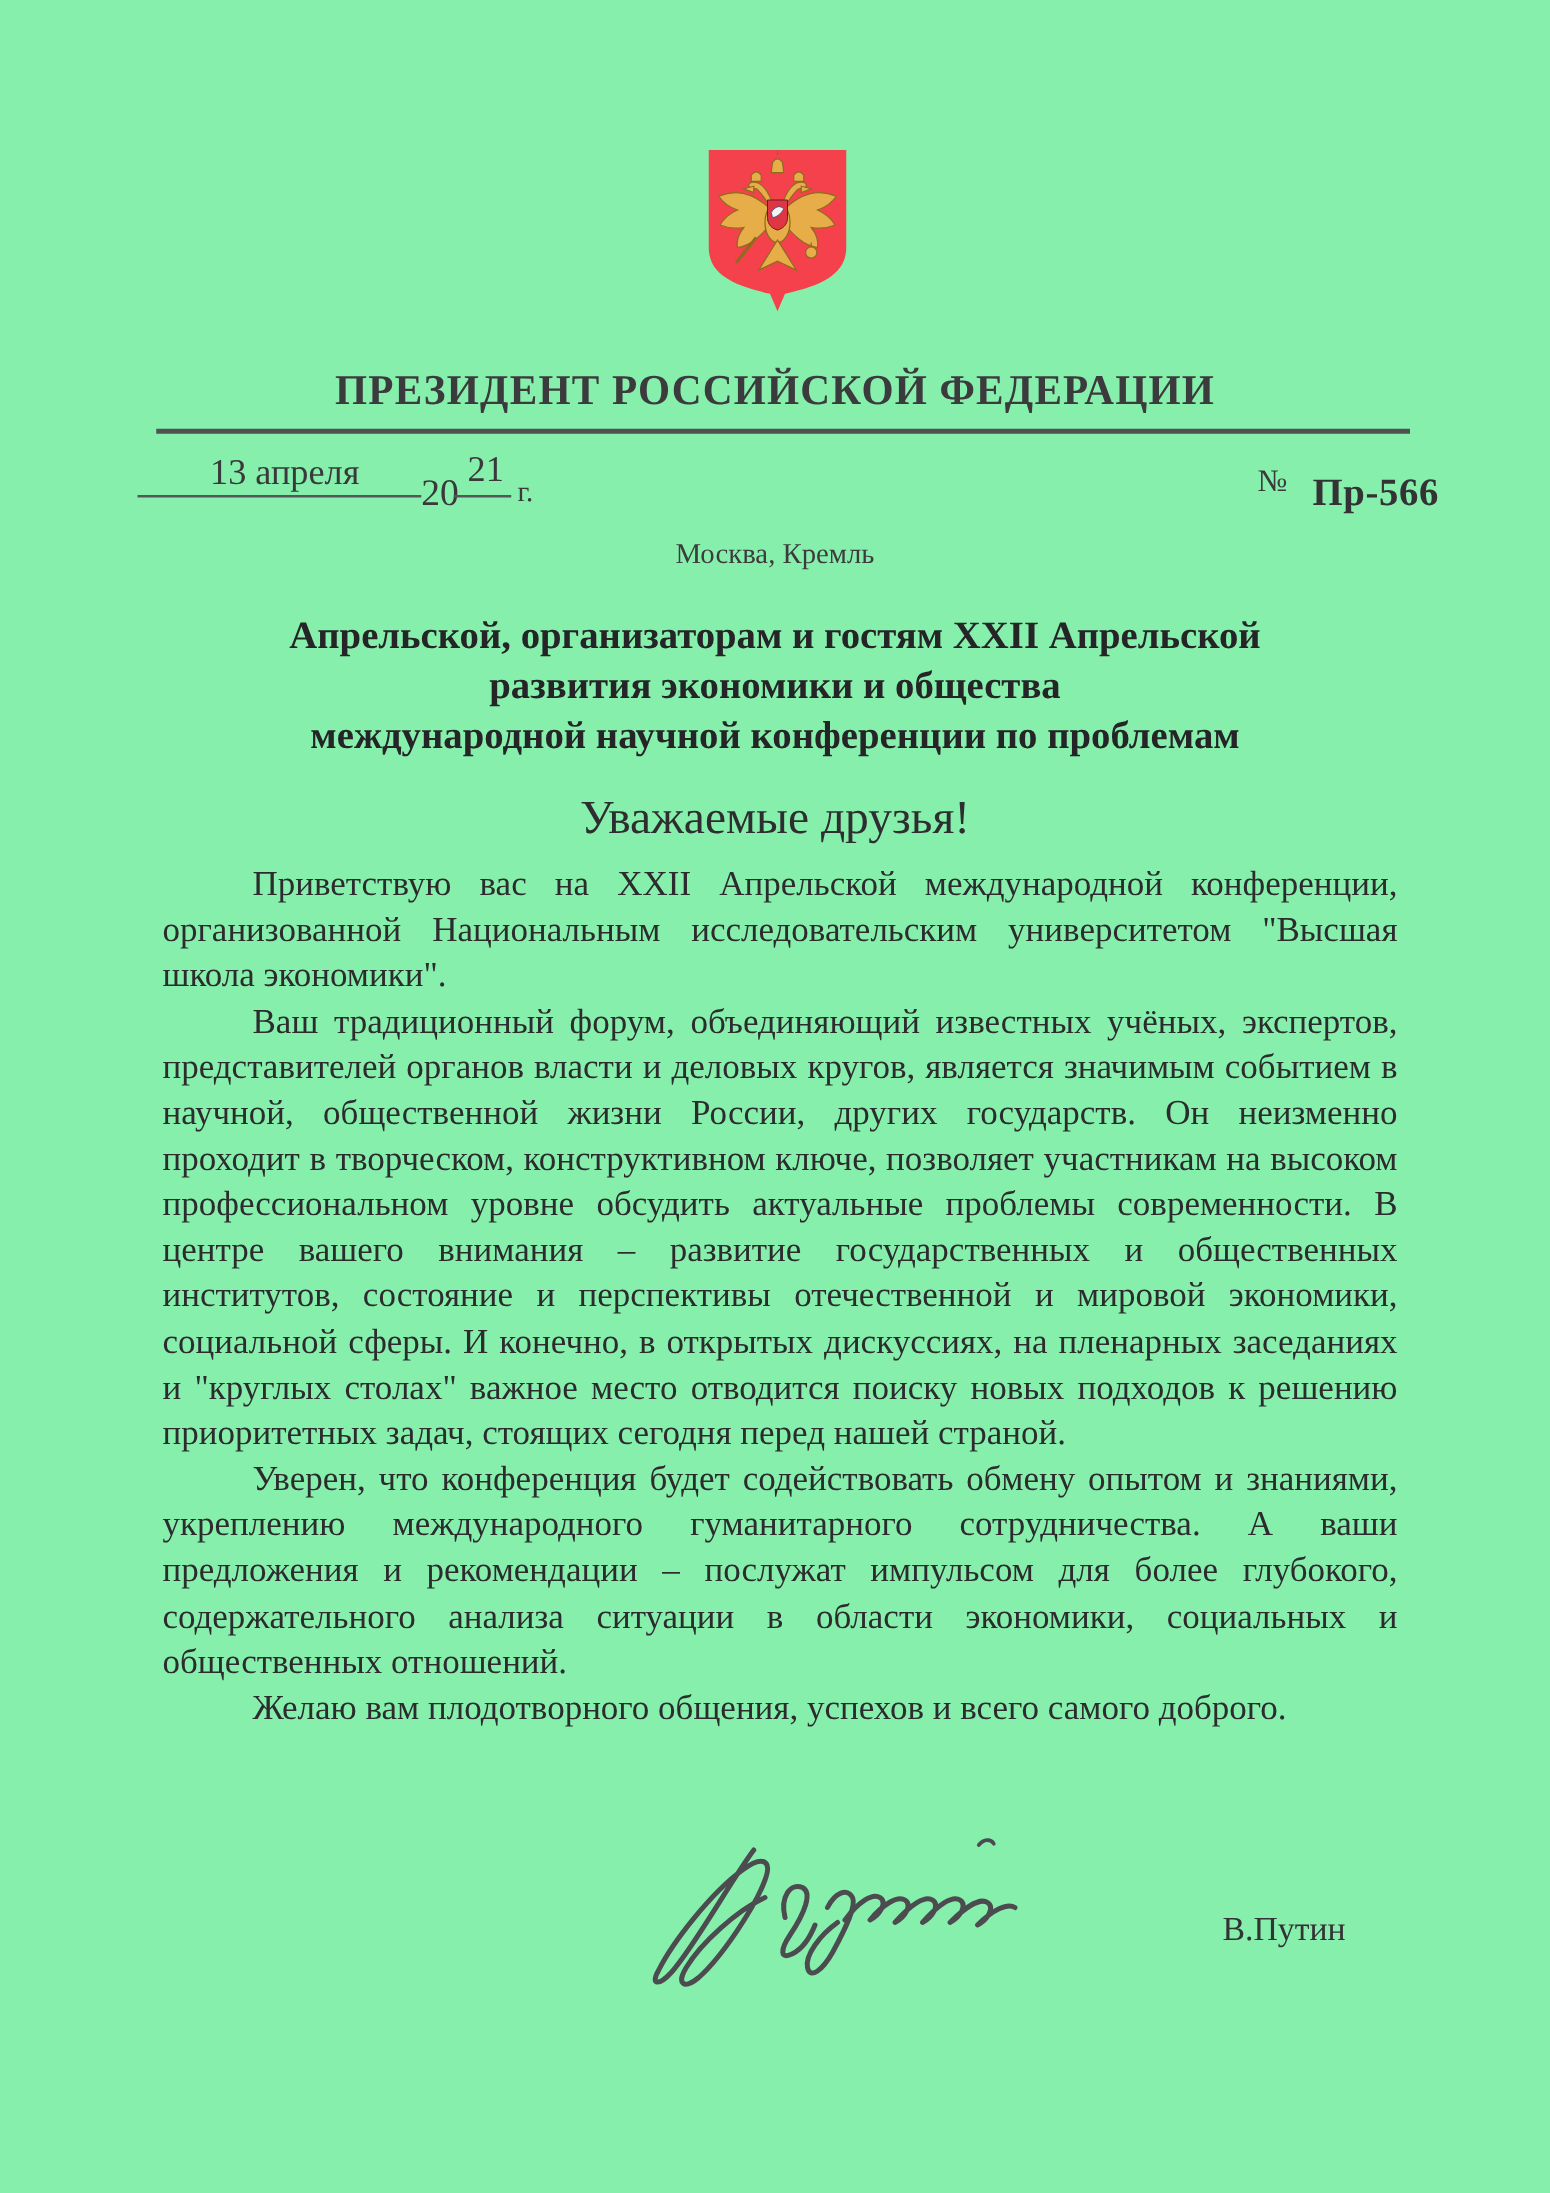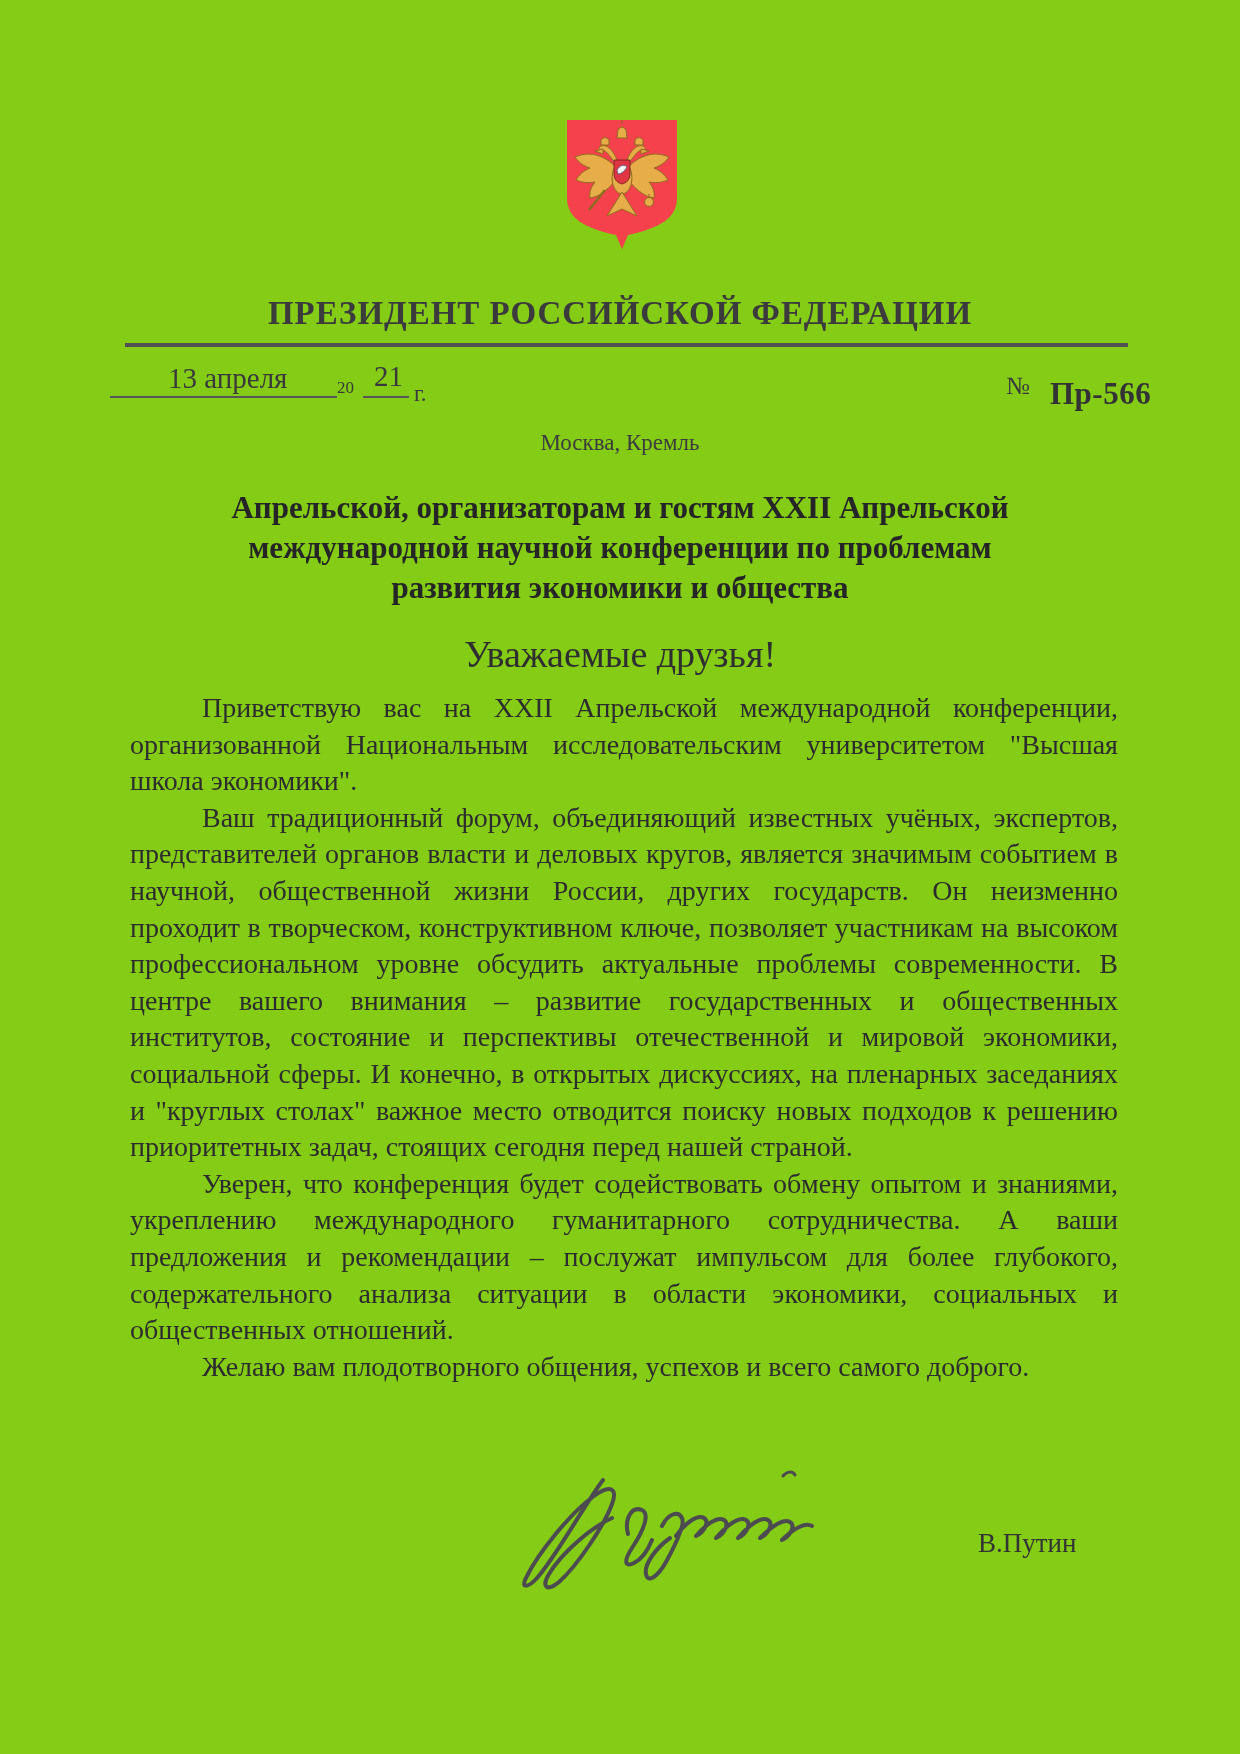--- a/index.html
+++ b/index.html
@@ -1,36 +1,36 @@
 <!DOCTYPE html>
 <html><head>
 <meta charset="utf-8">
 <style>
   html,body{margin:0;padding:0;background:#e9e9e9;}
   .page{
     position:relative;
     width:1240px;height:1754px;
     margin:0 auto;
-    background:#84cc16;
+    background:#86efac;
     font-family:"Liberation Serif","DejaVu Serif",serif;
     color:#2f2f31;
     overflow:hidden;
   }
   .abs{position:absolute;}
   .centered{left:0;width:1240px;text-align:center;}
   .emblem{left:561px;top:118px;width:122px;height:144px;}
   .doc-title{
     top:294px;font-size:34px;font-weight:bold;color:#3b3b3d;
     letter-spacing:1px;transform:scaleX(.97);transform-origin:center;
     white-space:nowrap;
   }
   .rule{left:125px;top:343px;width:1003px;height:4px;background:#505052;}
   .u-line{height:2px;background:#56565a;}
   .date-main{left:168px;top:362px;font-size:29px;color:#39393b;}
-  .date-century{left:337px;top:378px;font-size:17px;color:#39393b;}
+  .date-century{left:337px;top:378px;font-size:30px;color:#39393b;}
   .date-year{left:374px;top:360px;font-size:29px;color:#39393b;}
   .date-suffix{left:414px;top:381px;font-size:23px;color:#39393b;}
   .num-label{left:1006px;top:372px;font-size:25px;color:#3a3a3c;}
   .num-value{left:1050px;top:376px;font-size:31px;font-weight:bold;color:#333335;letter-spacing:.5px;}
   .place{top:430px;font-size:23px;color:#3c3c3e;}
   .addr{top:488px;font-size:31px;font-weight:bold;line-height:40px;color:#252527;}
   .salutation{top:632px;font-size:38px;color:#2e2e30;}
   .body-text{
     left:130px;top:666px;width:988px;
     font-size:28px;line-height:36.6px;color:#2c2c2e;margin-top:24px;
@@ -88,22 +88,22 @@
   <div class="abs u-line" style="left:363px;top:396px;width:46px;"></div>
   <div class="abs date-suffix">г.</div>
 
   <div class="abs num-label">№</div>
   <div class="abs num-value">Пр-566</div>
 
   <div class="abs centered place">Москва, Кремль</div>
 
   <div class="abs centered addr">
     <div>Апрельской, организаторам и гостям XXII Апрельской</div>
+    <div>развития экономики и общества</div>
     <div>международной научной конференции по проблемам</div>
-    <div>развития экономики и общества</div>
   </div>
 
   <div class="abs centered salutation">Уважаемые друзья!</div>
 
   <div class="abs body-text">
     <p>Приветствую вас на XXII Апрельской международной конференции, организованной Национальным исследовательским университетом "Высшая школа экономики".</p>
     <p>Ваш традиционный форум, объединяющий известных учёных, экспертов, представителей органов власти и деловых кругов, является значимым событием в научной, общественной жизни России, других государств. Он неизменно проходит в творческом, конструктивном ключе, позволяет участникам на высоком профессиональном уровне обсудить актуальные проблемы современности. В центре вашего внимания – развитие государственных и общественных институтов, состояние и перспективы отечественной и мировой экономики, социальной сферы. И конечно, в открытых дискуссиях, на пленарных заседаниях и "круглых столах" важное место отводится поиску новых подходов к решению приоритетных задач, стоящих сегодня перед нашей страной.</p>
     <p>Уверен, что конференция будет содействовать обмену опытом и знаниями, укреплению международного гуманитарного сотрудничества. А ваши предложения и рекомендации – послужат импульсом для более глубокого, содержательного анализа ситуации в области экономики, социальных и общественных отношений.</p>
     <p>Желаю вам плодотворного общения, успехов и всего самого доброго.</p>
   </div>

